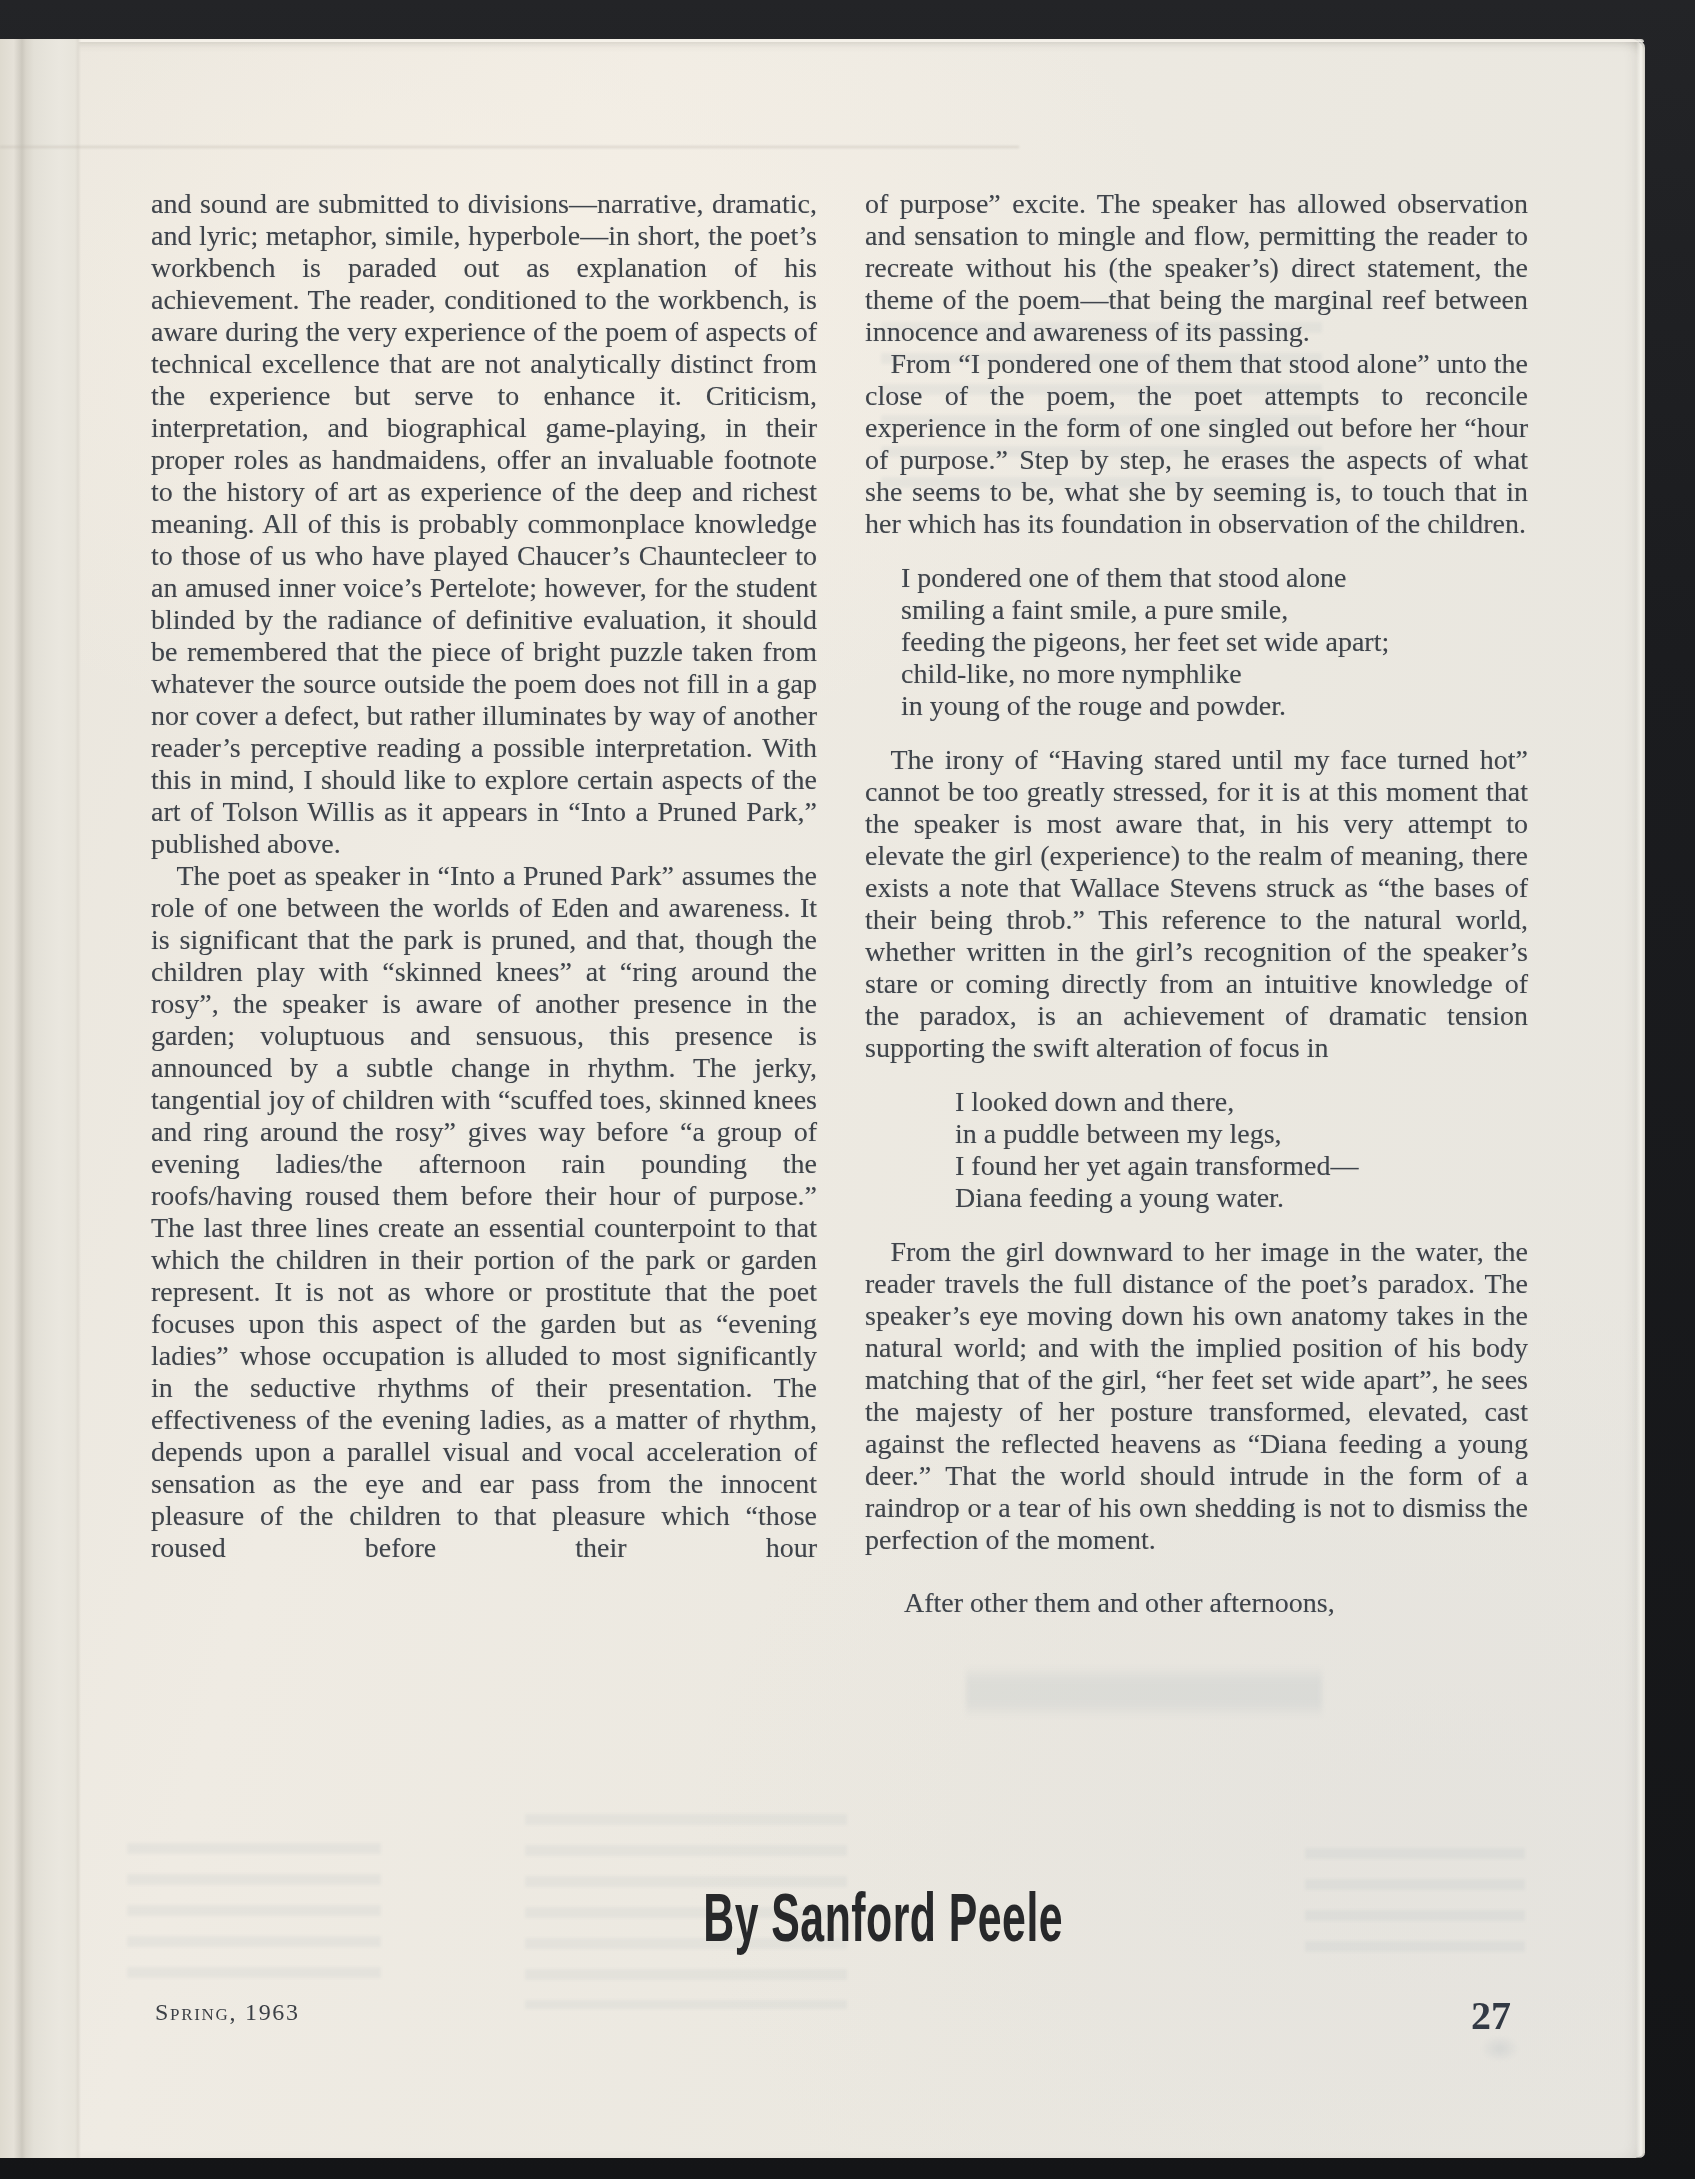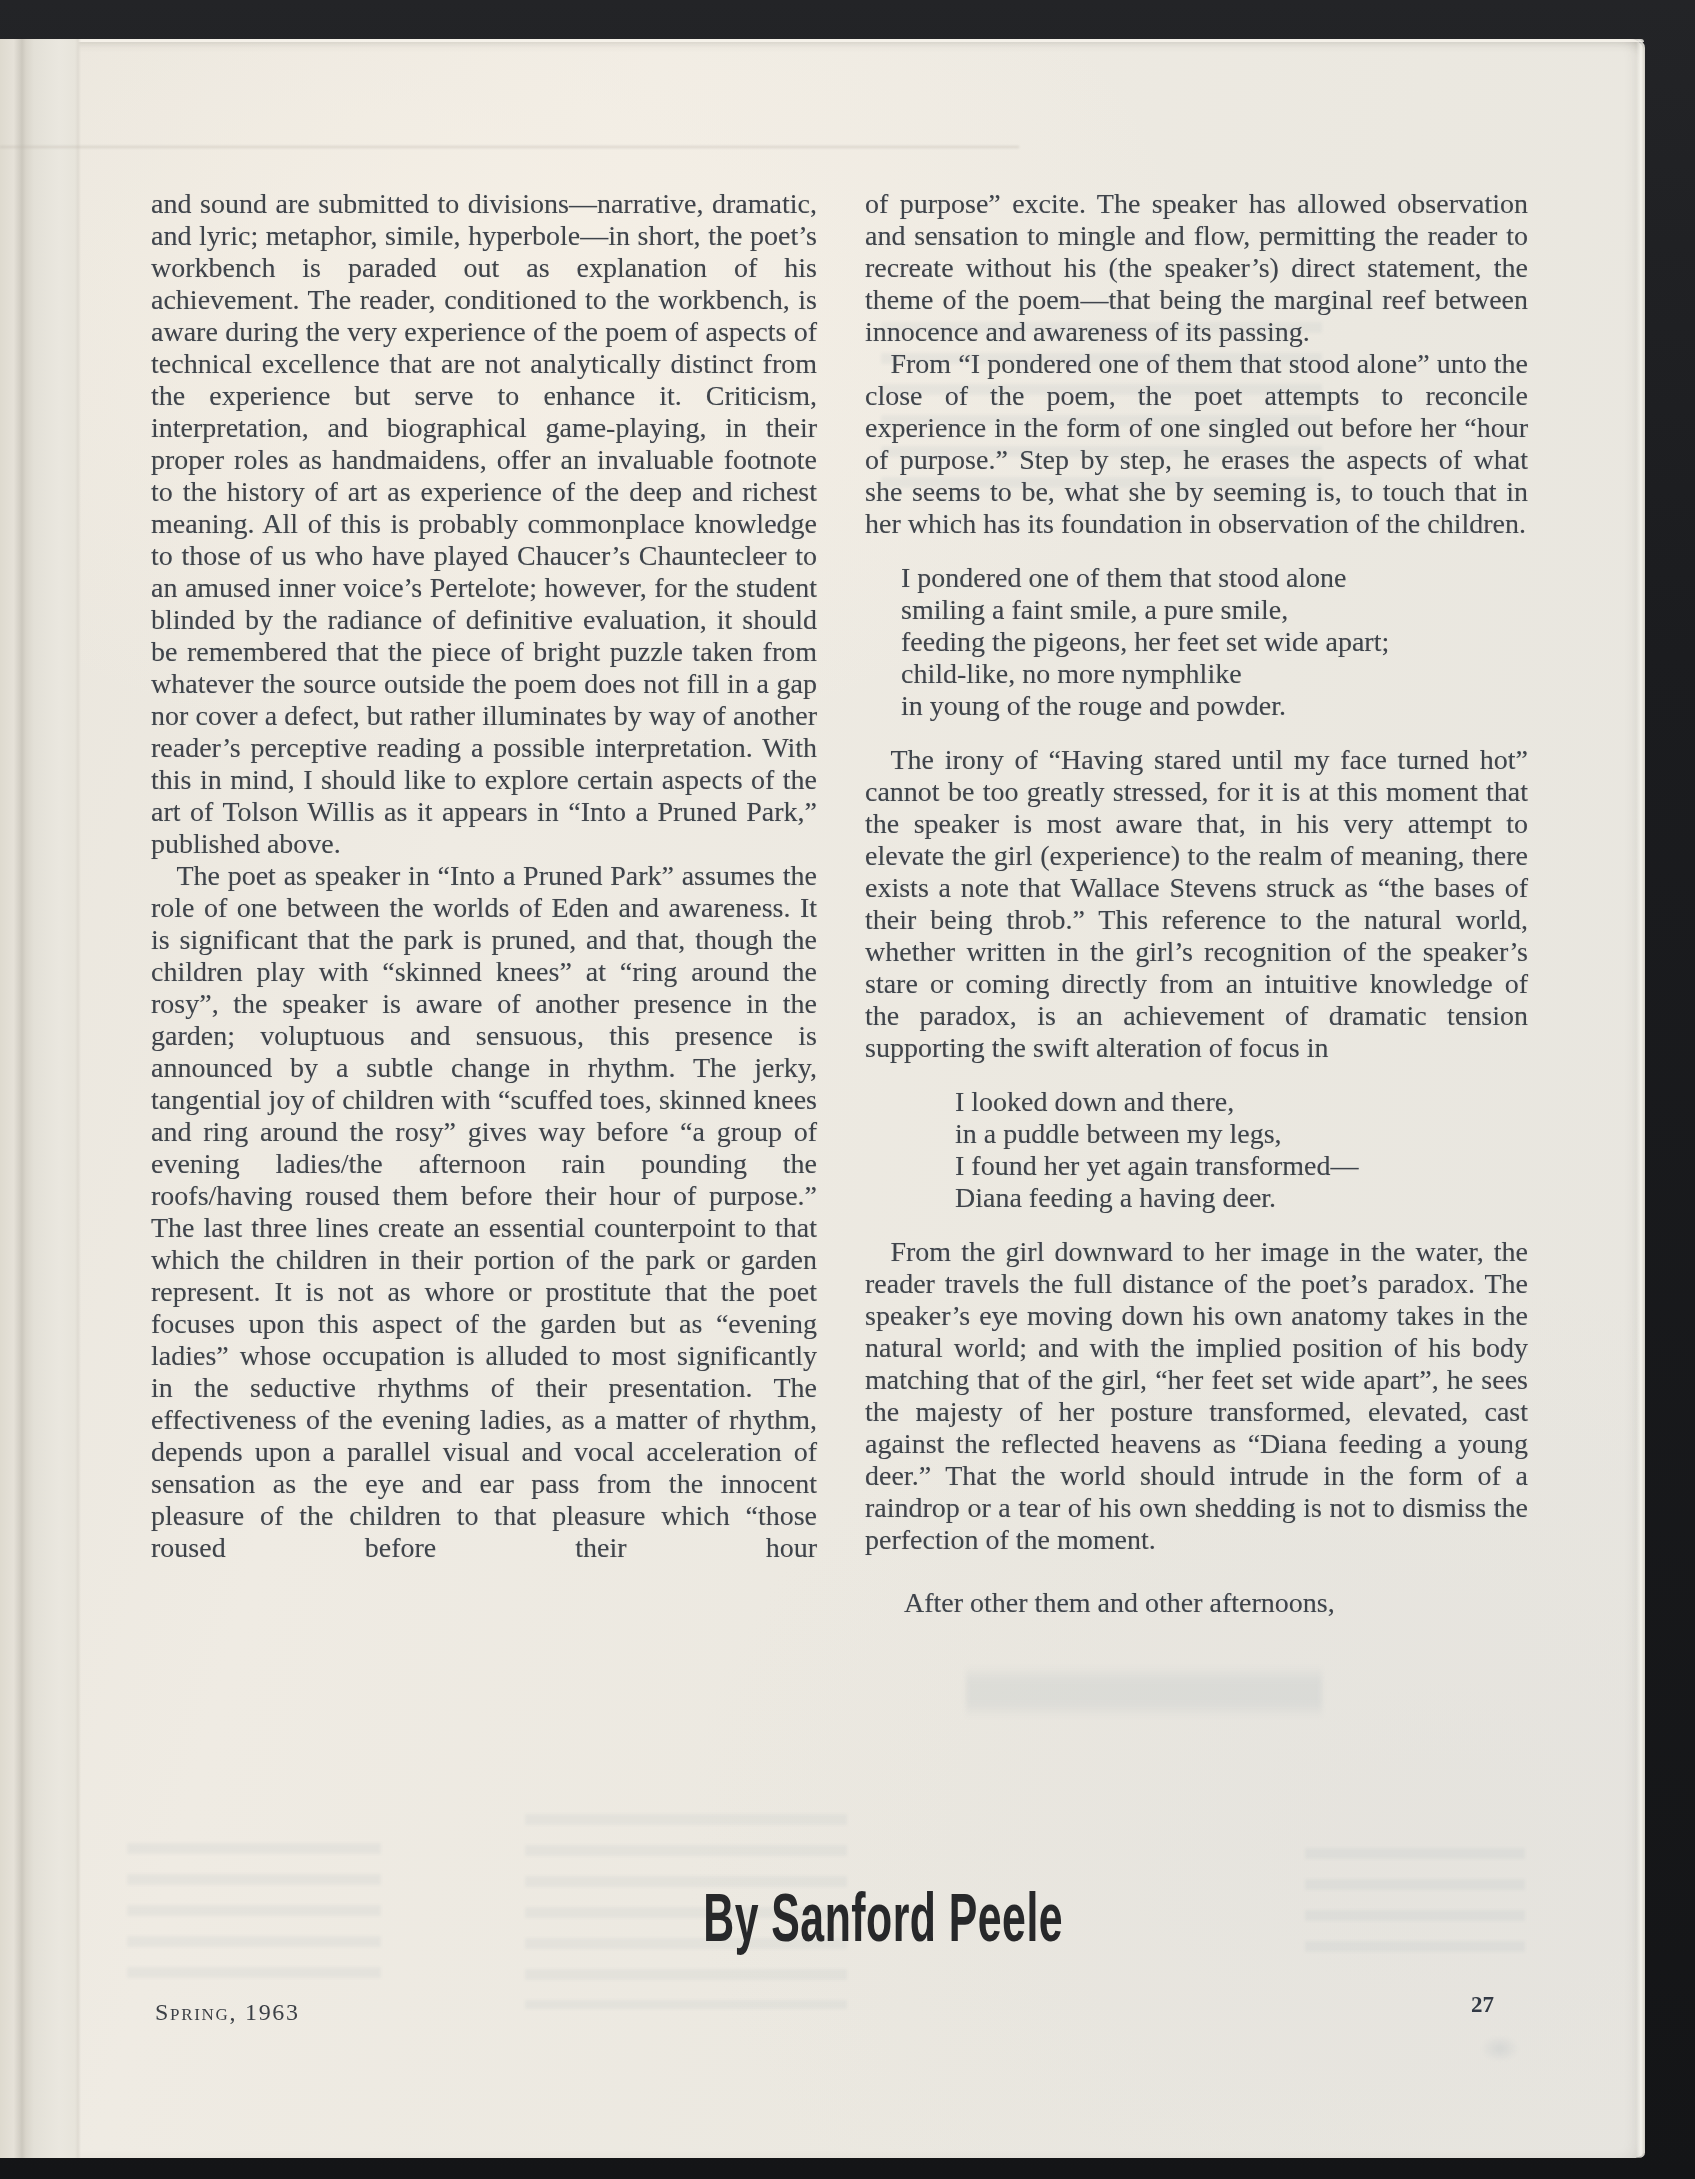--- a/index.html
+++ b/index.html
@@ -51,21 +51,21 @@
   .poem-2{margin-left:90px;}
   .poem-closing{margin:30.5px 0 0 39px;}
   .poem-line{white-space:nowrap;}
   .byline{position:absolute;left:593px;width:475px;top:1839px;text-align:center;
     font-family:"Liberation Sans", sans-serif;font-weight:bold;color:#27282a;}
   .byline span{display:inline-block;font-size:69px;letter-spacing:0.8px;
     transform:scaleX(.62);transform-origin:center;white-space:nowrap;}
   .footer-issue{position:absolute;left:155px;top:1960px;
     font-variant:small-caps;font-size:24px;letter-spacing:1.7px;color:#3c4046;}
   .page-number{position:absolute;left:1471px;top:1953px;
-    font-weight:bold;font-size:23px;color:#333a45;}
+    font-weight:bold;font-size:40px;color:#333a45;}
 </style>
 </head>
 <body>
 
 <div class="sheet">
   <div class="gutter"></div>
   <div class="streak"></div>
 
   <div class="ghost ghost-lines" style="left:881px;top:283px;width:441px;height:178px;"></div>
   <div class="ghost ghost-title" style="left:966px;top:1626px;width:356px;height:54px;"></div>
@@ -90,21 +90,21 @@
       <div class="poem-line">child-like, no more nymphlike</div>
       <div class="poem-line">in young of the rouge and powder.</div>
     </div>
 
     <p class="para indent">The irony of “Having stared until my face turned hot” cannot be too greatly stressed, for it is at this moment that the speaker is most aware that, in his very attempt to elevate the girl (experience) to the realm of meaning, there exists a note that Wallace Stevens struck as “the bases of their being throb.” This reference to the natural world, whether written in the girl’s recognition of the speaker’s stare or coming directly from an intuitive knowledge of the paradox, is an achievement of dramatic tension supporting the swift alteration of focus in</p>
 
     <div class="poem poem-2">
       <div class="poem-line">I looked down and there,</div>
       <div class="poem-line">in a puddle between my legs,</div>
       <div class="poem-line">I found her yet again transformed—</div>
-      <div class="poem-line">Diana feeding a having deer.</div>
+      <div class="poem-line">Diana feeding a young water.</div>
     </div>
 
     <p class="para indent">From the girl downward to her image in the water, the reader travels the full distance of the poet’s paradox. The speaker’s eye moving down his own anatomy takes in the natural world; and with the implied position of his body matching that of the girl, “her feet set wide apart”, he sees the majesty of her posture transformed, elevated, cast against the reflected heavens as “Diana feeding a young deer.” That the world should intrude in the form of a raindrop or a tear of his own shedding is not to dismiss the perfection of the moment.</p>
 
     <div class="poem poem-closing">
       <div class="poem-line">After other them and other afternoons,</div>
     </div>
   </div>
 
   <div class="byline">

